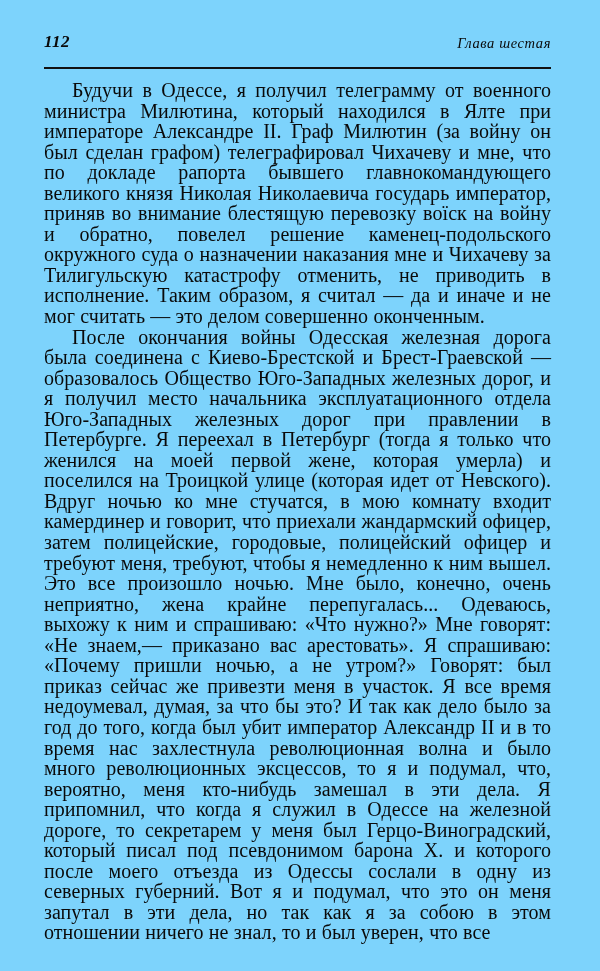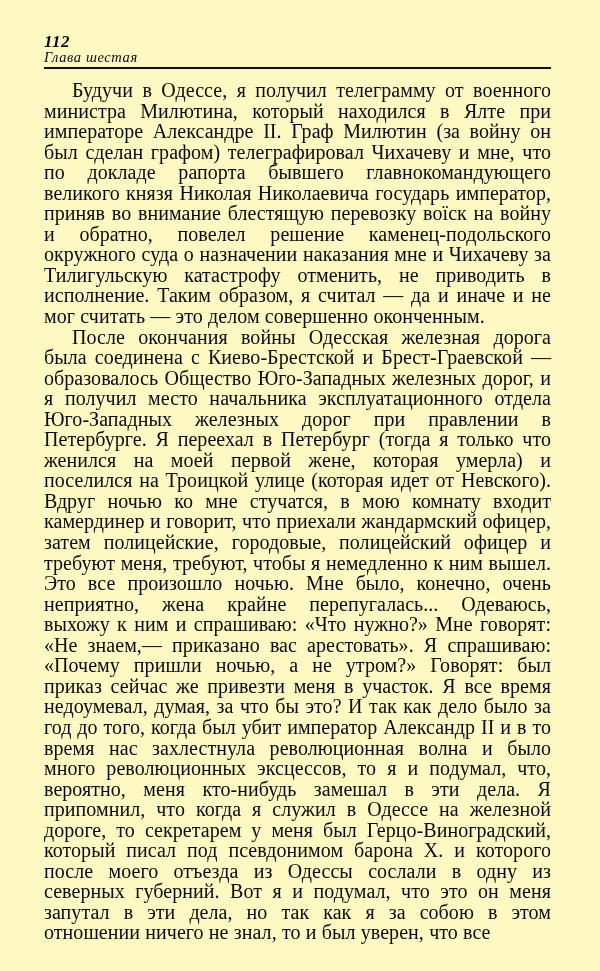--- a/index.html
+++ b/index.html
@@ -16,21 +16,21 @@
     color: #0a0a0a;
     -webkit-font-smoothing: none;
   }
 
   .page {
     position: absolute;
     left: 0;
     top: 0;
     width: 600px;
     height: 971px;
-    background: #fef9c3;
+    background: #7dd3fc;
   }
 
   
   .header {
     position: absolute;
     left: 44px;
     top: 32px;
     width: 507px;
     height: 30px;
   }
@@ -40,23 +40,23 @@
     top: 0;
     font-style: italic;
     font-weight: bold;
     font-size: 17px;
     letter-spacing: 0.5px;
     line-height: 20px;
   }
   .runhead {
     position: absolute;
     left: 0;
-    top: 16px;
+    top: 2px;
     width: 507px;
-    text-align: left;
+    text-align: right;
     font-style: italic;
     font-size: 14.5px;
     letter-spacing: 0.6px;
     line-height: 18px;
   }
   .rule {
     position: absolute;
     left: 44px;
     top: 67px;
     width: 507px;

